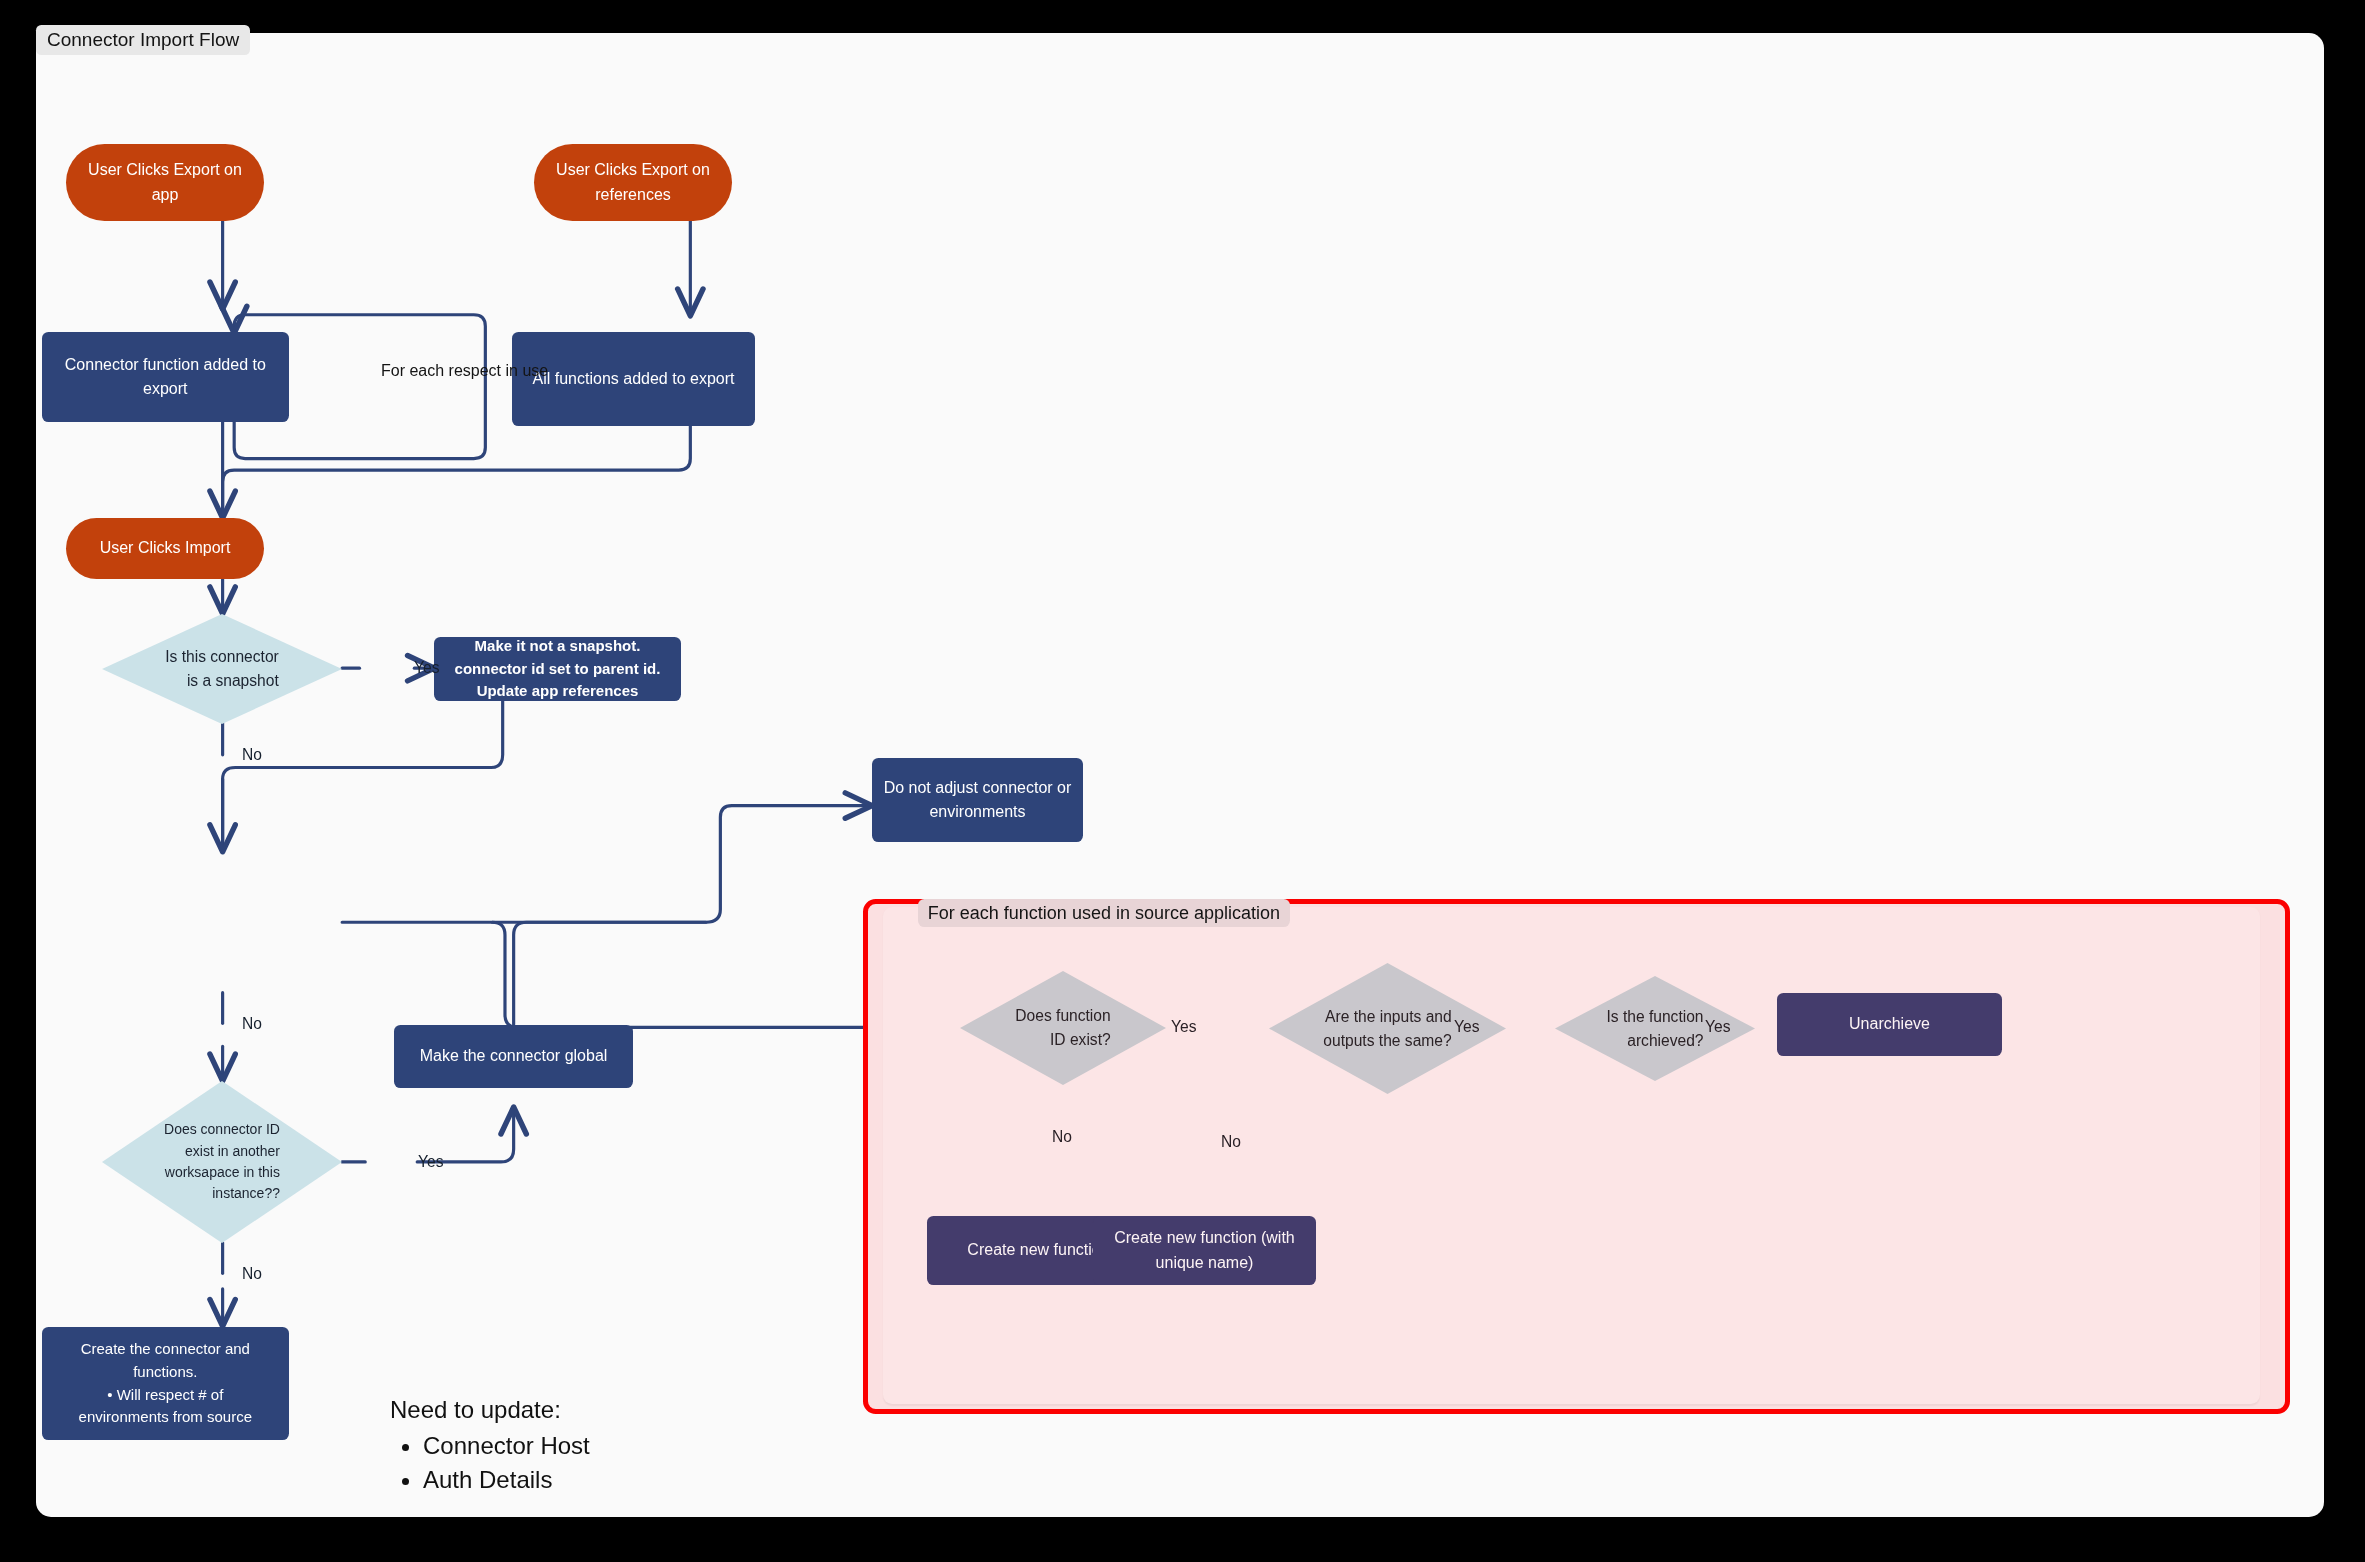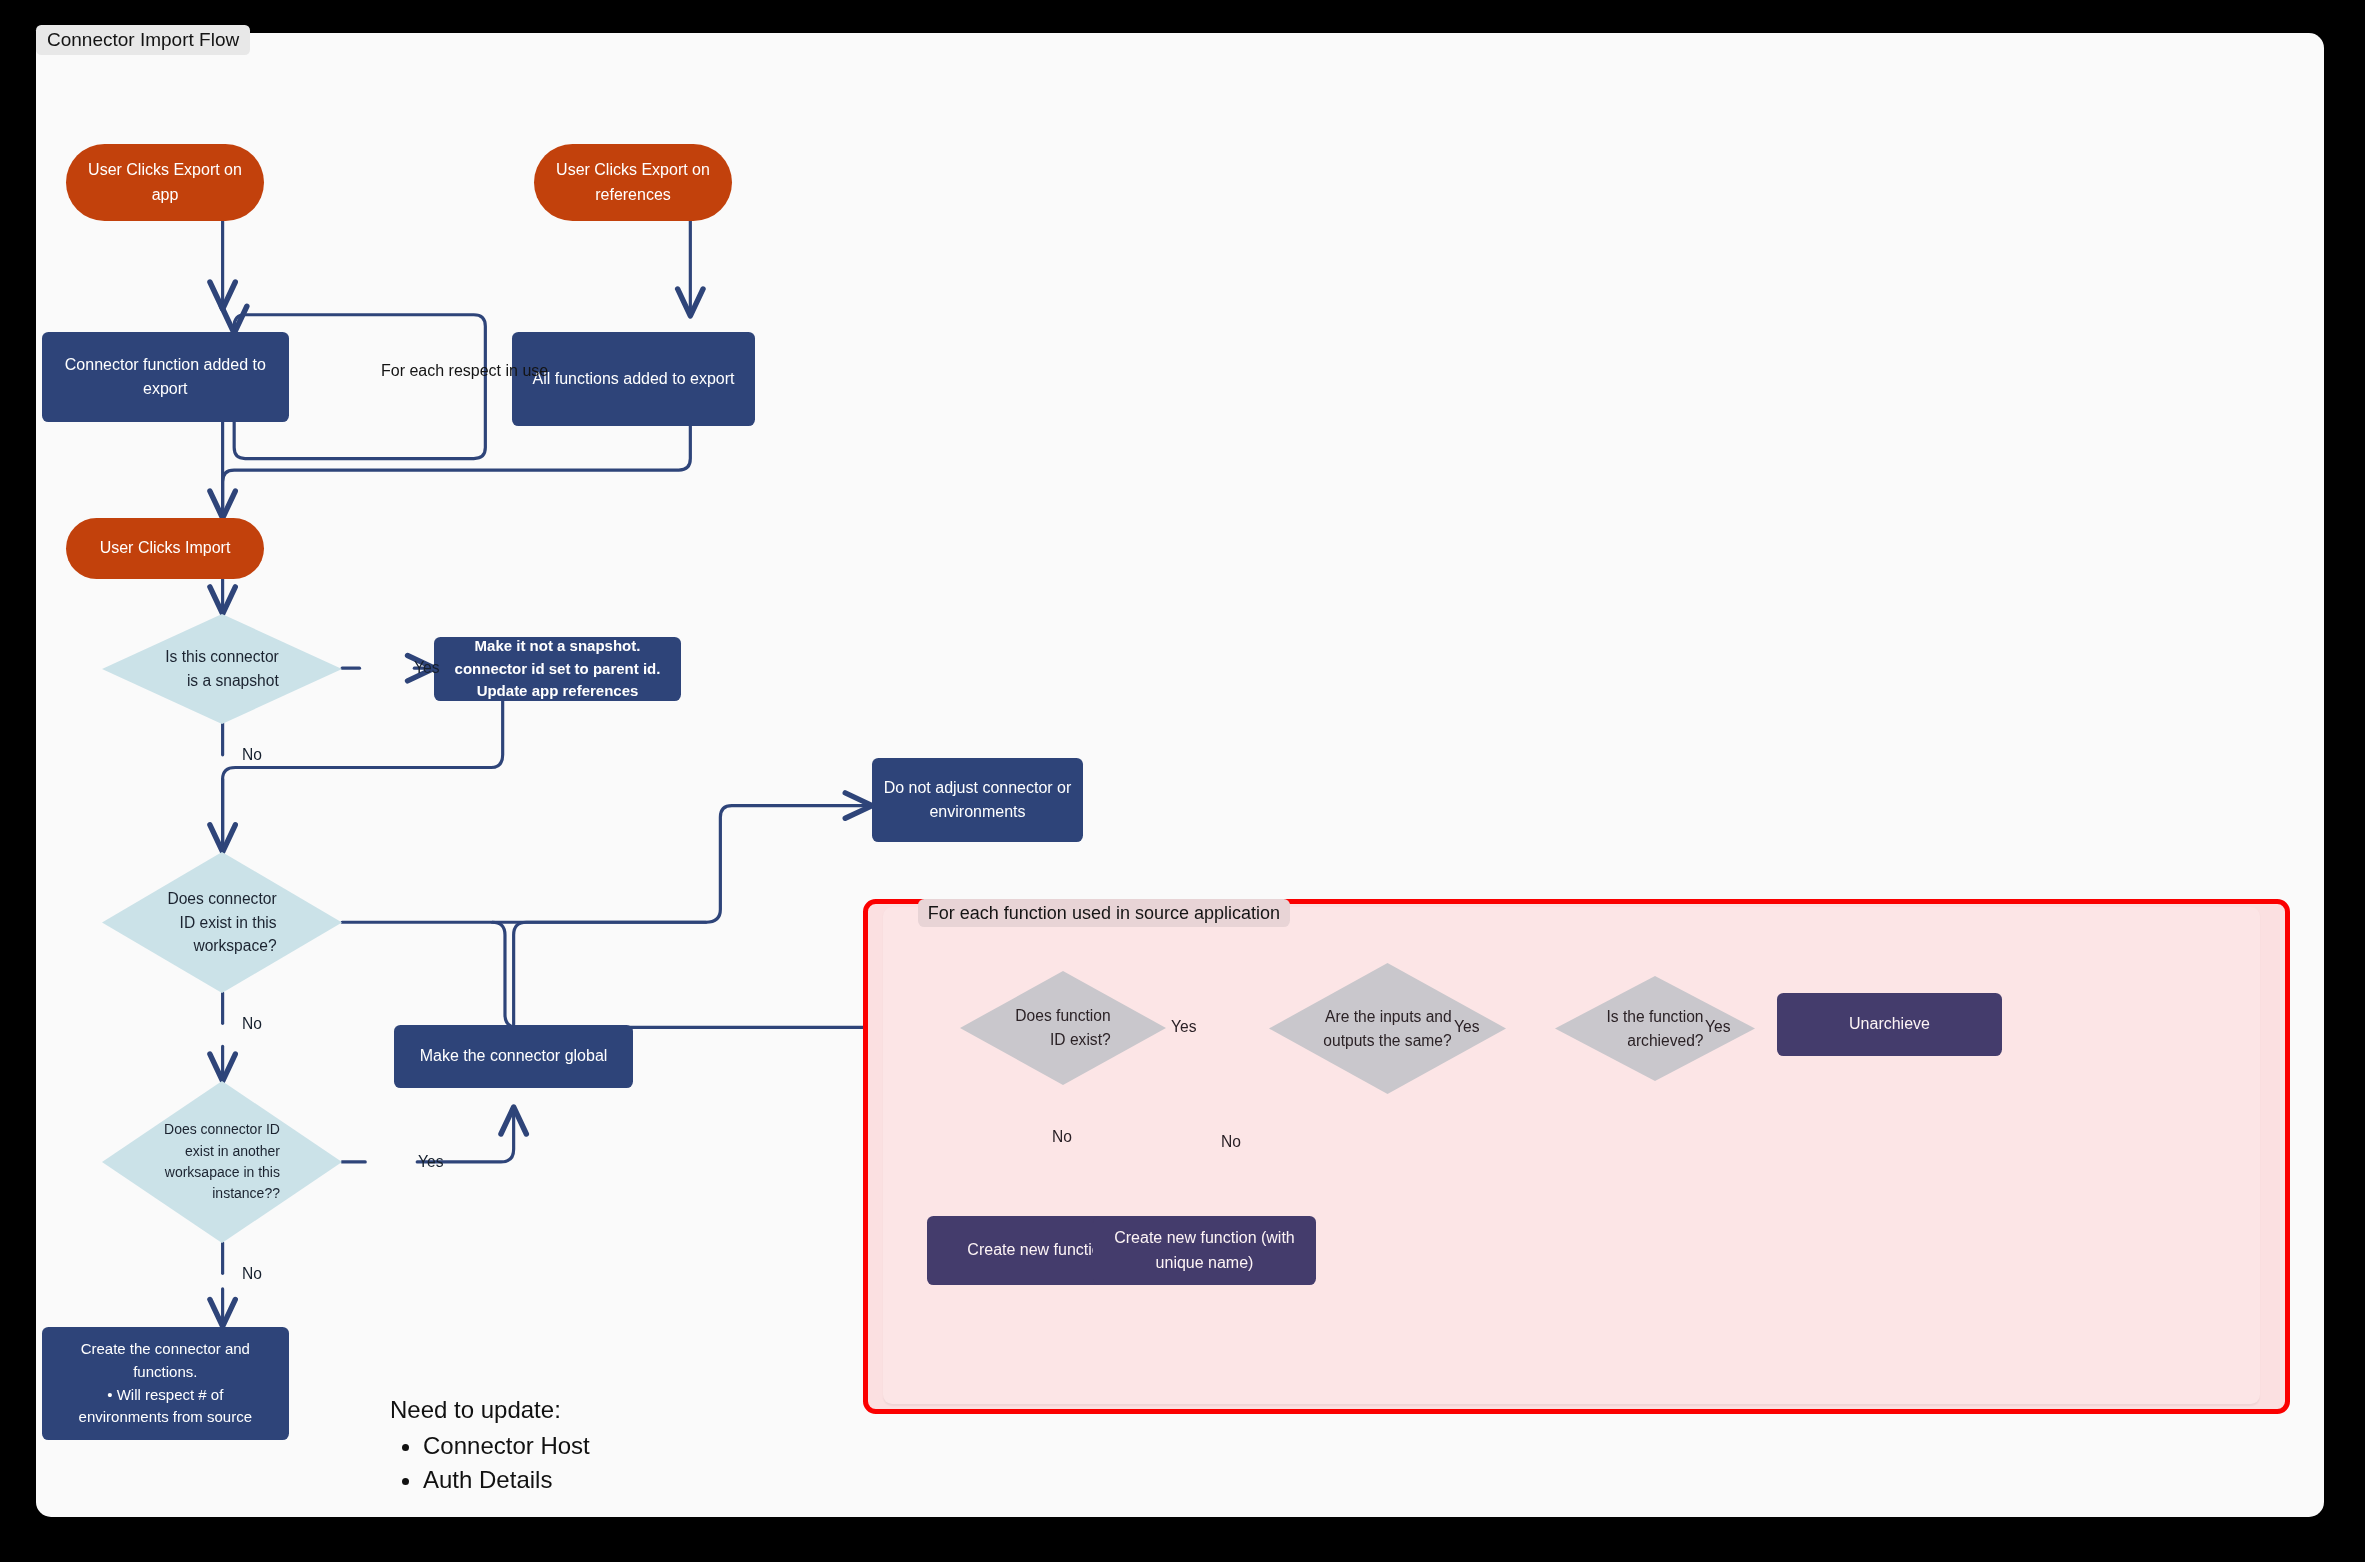--- a/index.html
+++ b/index.html
@@ -226,30 +226,20 @@
       </div>
     </div>
 
     <div class="node rect" style="left:836px;top:725px;width:211px;height:84px;">
       <div class="txt">
         <span>Do not adjust connector or</span><br>
         <span>environments</span>
       </div>
     </div>
 
-    <div class="diamond-wrap" style="left:66px;top:819px;width:240px;height:141px;">
-      <div class="diamond-shape"></div>
-      <div class="diamond-text">
-        <div>
-          <span>Does connector</span><br>
-          <span>ID exist in this</span><br>
-          <span>workspace?</span>
-        </div>
-      </div>
-    </div>
 
     <div class="node rect" style="left:358px;top:992px;width:239px;height:63px;">
       <div class="txt">Make the connector global</div>
     </div>
 
     <div class="diamond-wrap" style="left:66px;top:1048px;width:240px;height:162px;">
       <div class="diamond-shape"></div>
       <div class="diamond-text" style="font-size:14px;">
         <div>
           <span>Does connector ID</span><br>

